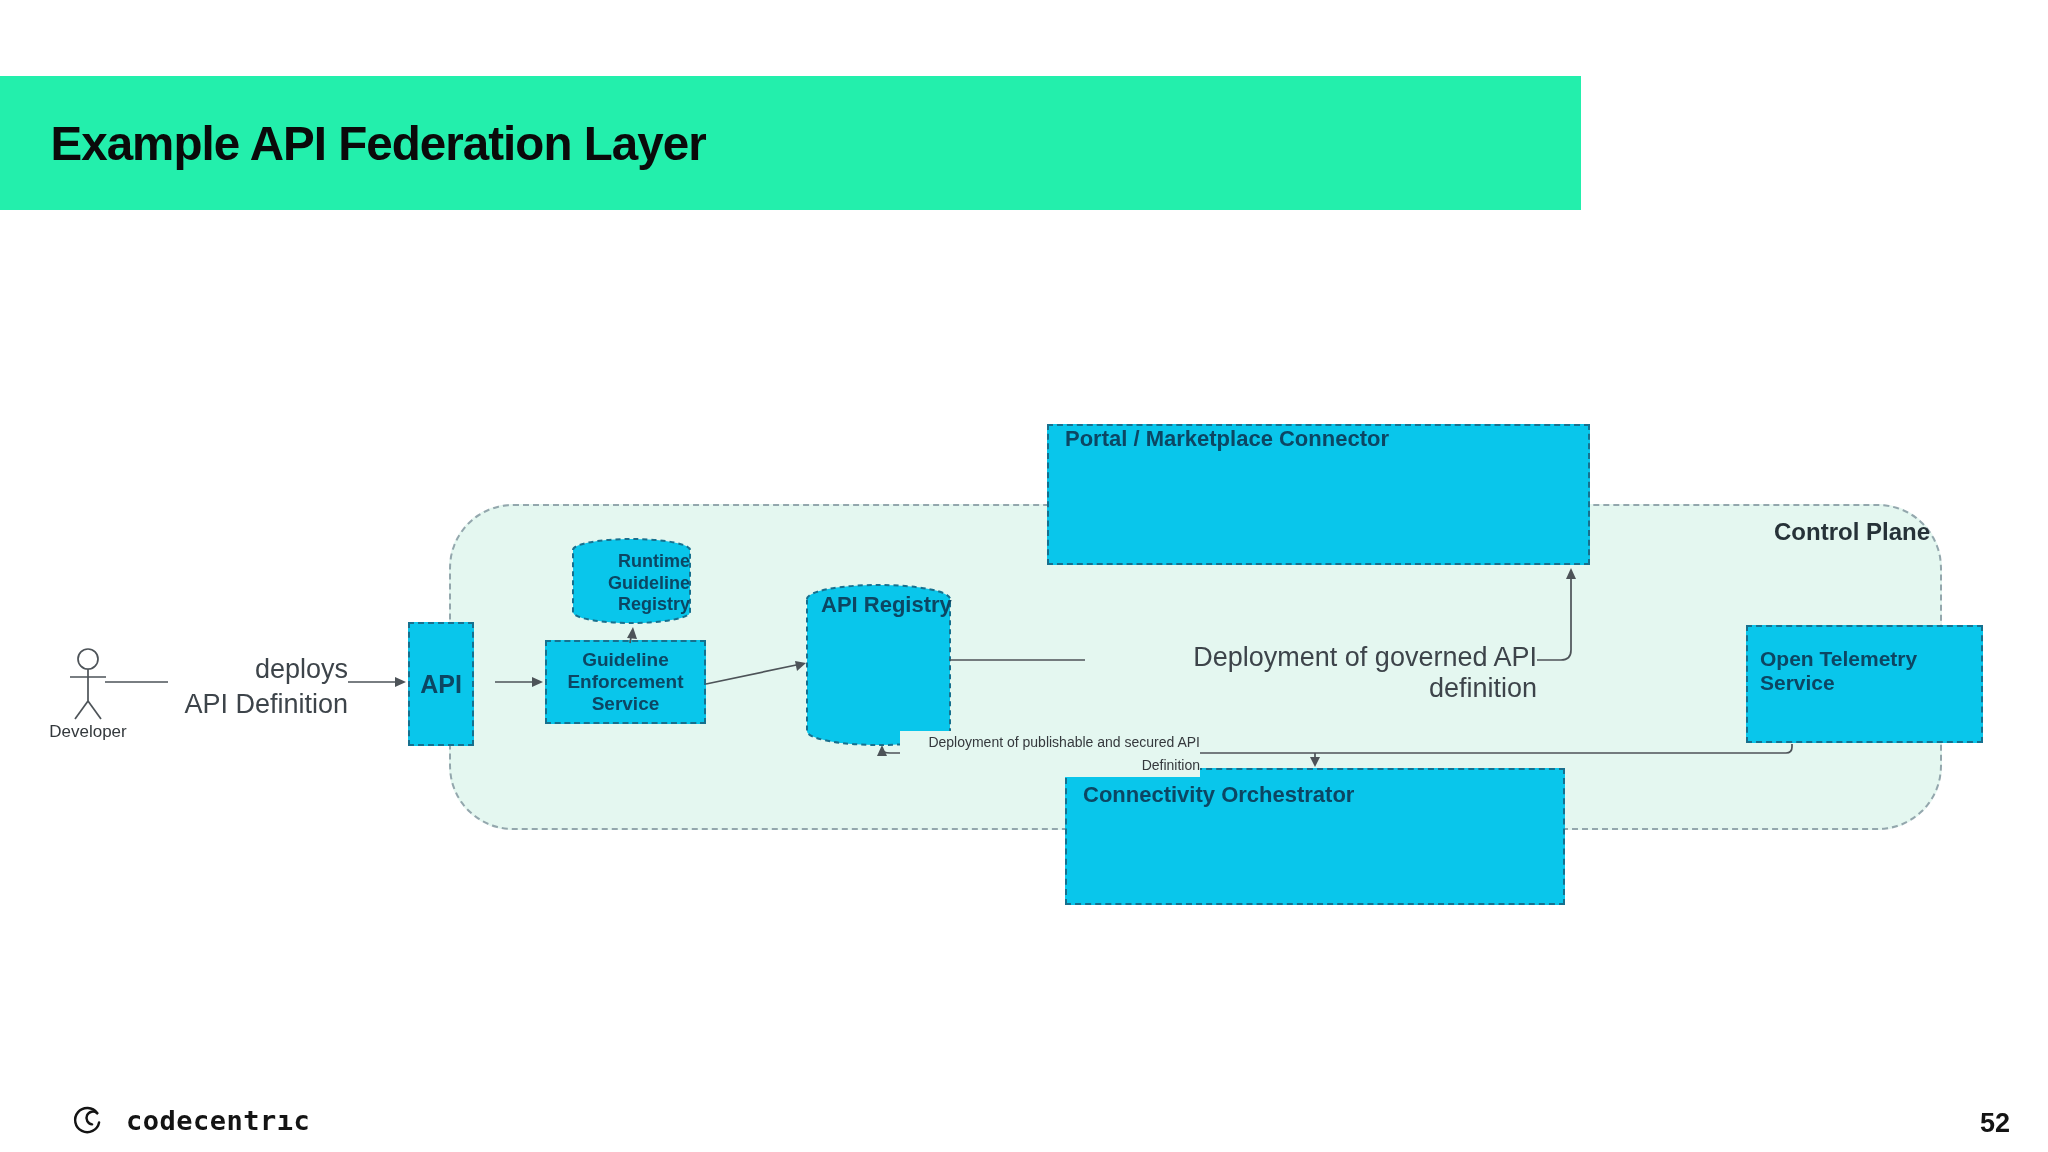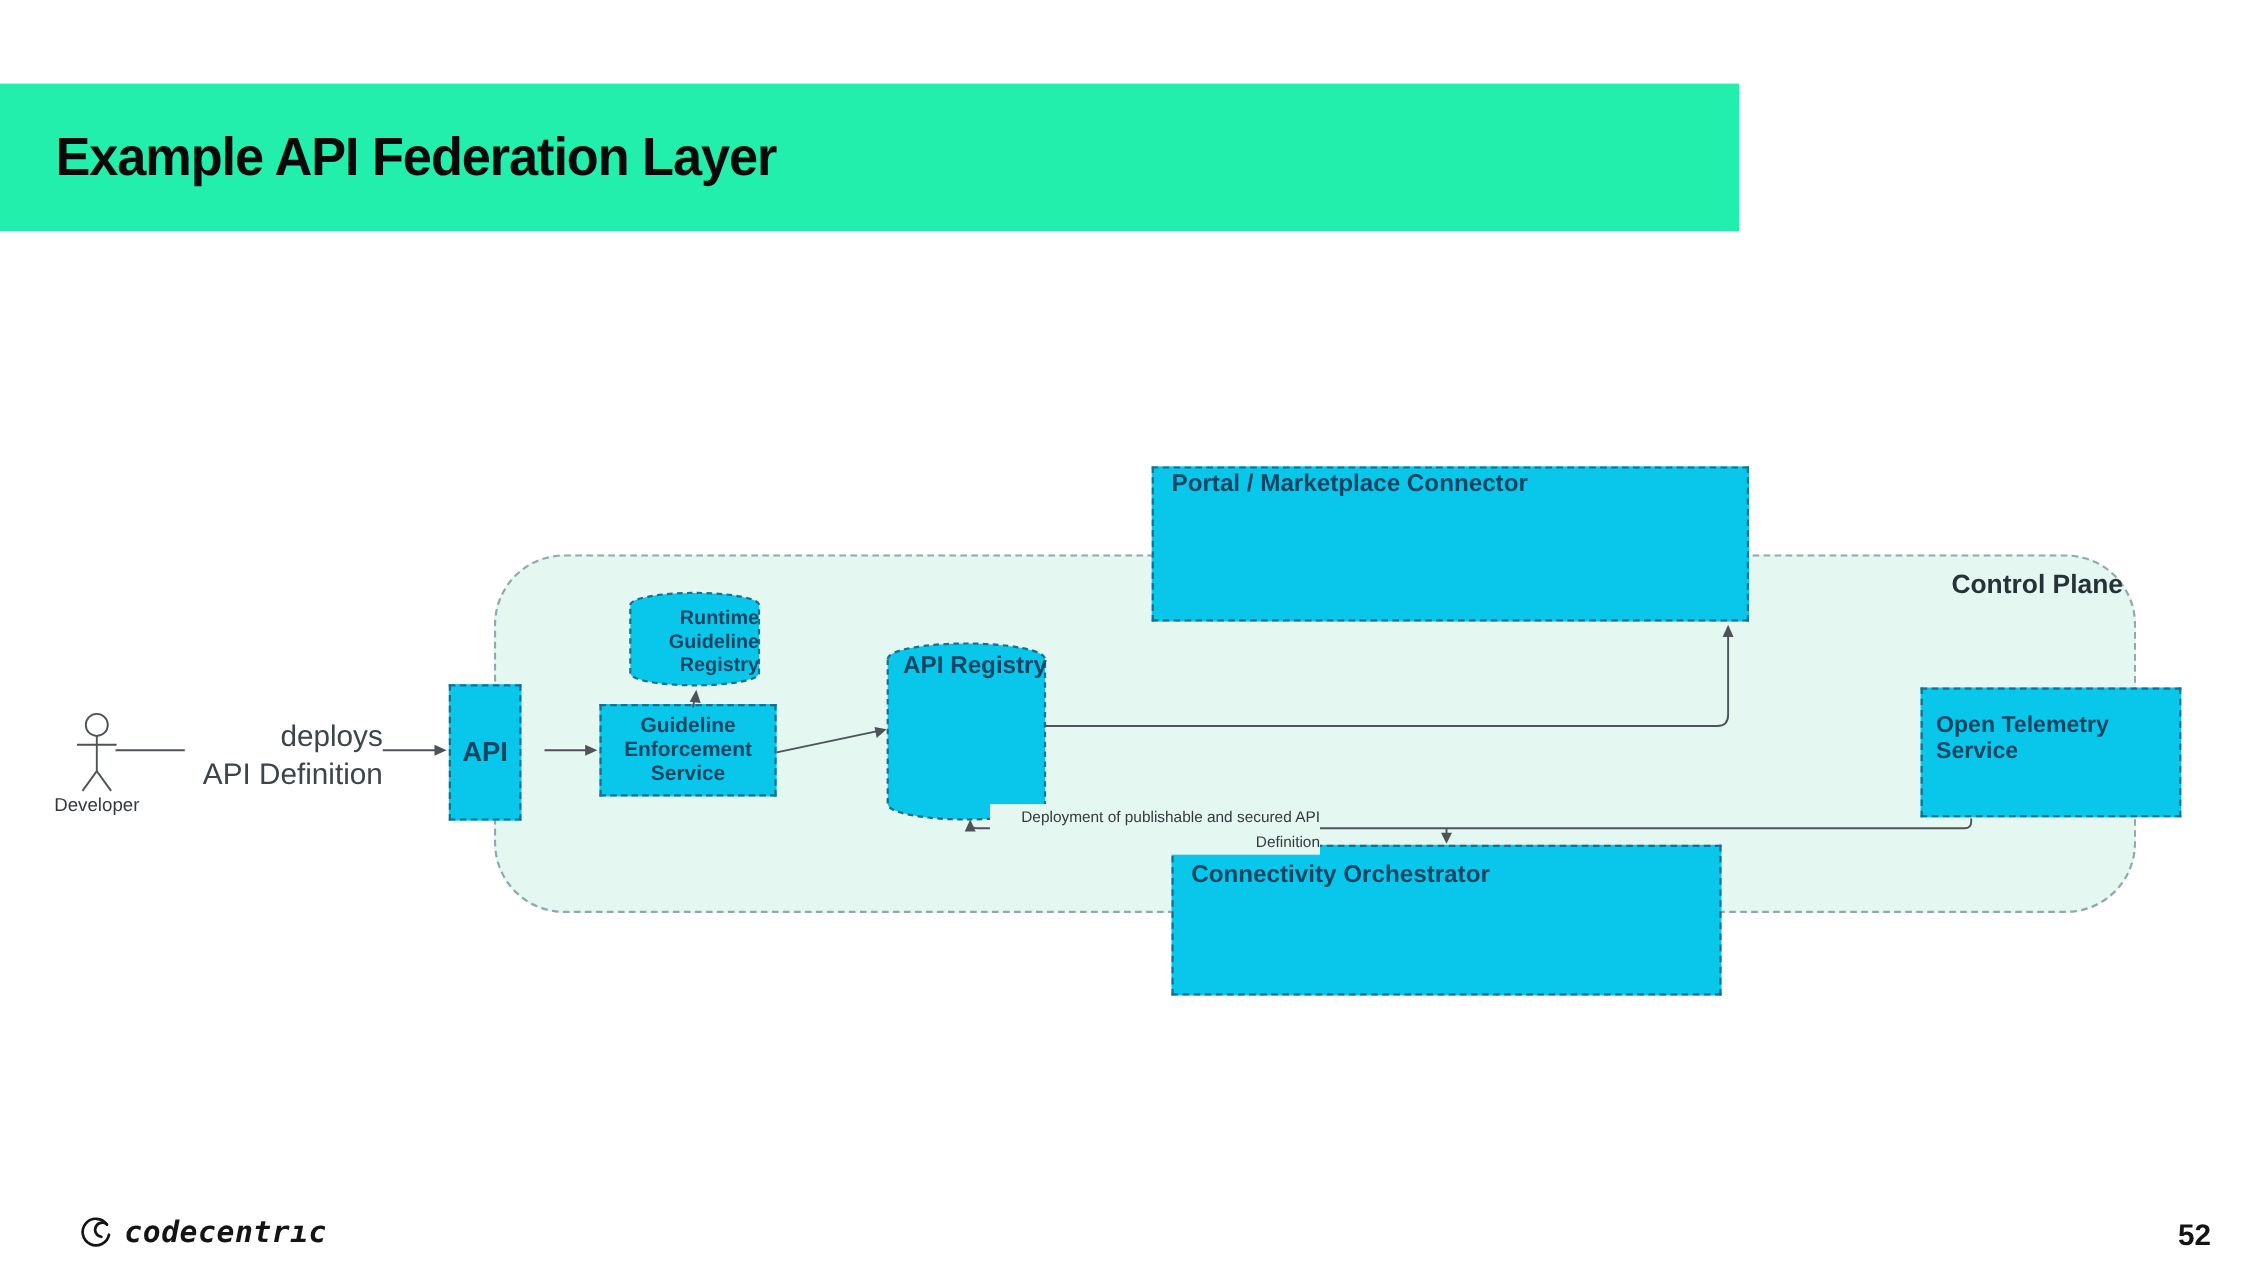--- a/index.html
+++ b/index.html
@@ -44,21 +44,21 @@
   .actor-stroke{stroke:var(--edge);stroke-width:1.7;fill:none;}
   
   .edge-label{position:absolute;color:var(--label-text);text-align:right;}
   .lbl-deploys{left:168px;top:652px;width:180px;font-size:27px;line-height:35px;background:#fff;}
   .lbl-governed{left:1085px;top:642px;width:452px;font-size:27px;background:var(--plane-fill);}
   .lbl-publishable{left:900px;top:731px;width:300px;font-size:14px;line-height:23px;
       color:var(--small-label-text);background:var(--plane-fill);}
   .actor-label{position:absolute;left:38px;top:722px;width:100px;text-align:center;
       font-size:17px;color:#33383c;}
   
-  .brand{position:absolute;left:70px;top:1100px;height:40px;display:flex;align-items:center;gap:9px;font-style:italic;}
+  .brand{position:absolute;left:70px;top:1100px;height:40px;display:flex;align-items:center;gap:22px;}
   .brand-name{font-family:"DejaVu Sans Mono",monospace;font-size:27px;font-weight:600;
       letter-spacing:.5px;color:var(--footer-text);}
   .page-number{position:absolute;left:1930px;top:1108px;width:80px;text-align:right;
       font-size:27px;font-weight:bold;color:var(--footer-text);}
 </style>
 </head>
 <body>
 
 <div id="slide">
 
@@ -137,20 +137,21 @@
 
   <div class="cyl-label rgr-label pre">Runtime
 Guideline
 Registry</div>
   <div class="cyl-label registry-label">API Registry</div>
 
   <div class="plane-label">Control Plane</div>
 
   <div class="edge-label lbl-deploys pre">deploys
 API Definition</div>
+  <div class="edge-label lbl-governed">Deployment of governed API definition</div>
   <div class="edge-label lbl-publishable pre">Deployment of publishable and secured API
 Definition</div>
 
   <div class="actor-label">Developer</div>
 
   <div class="brand">
     <svg width="34" height="34" viewBox="0 0 36 36">
       <path d="M28.8 10.8 A12.8 12.8 0 1 0 30.8 20.6" fill="none" stroke="#141414" stroke-width="2.6" stroke-linecap="round"></path>
       <path d="M28.8 10.8 A6.8 6.8 0 1 0 23.4 22.6" fill="none" stroke="#141414" stroke-width="2.6" stroke-linecap="round"></path>
     </svg>

